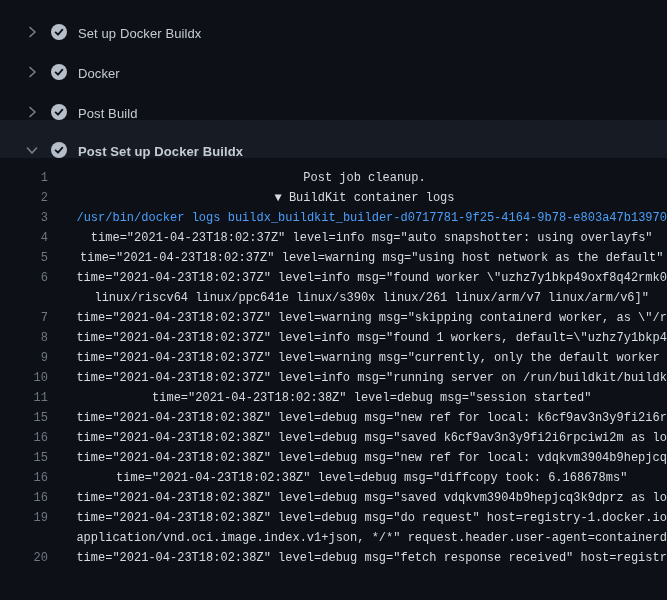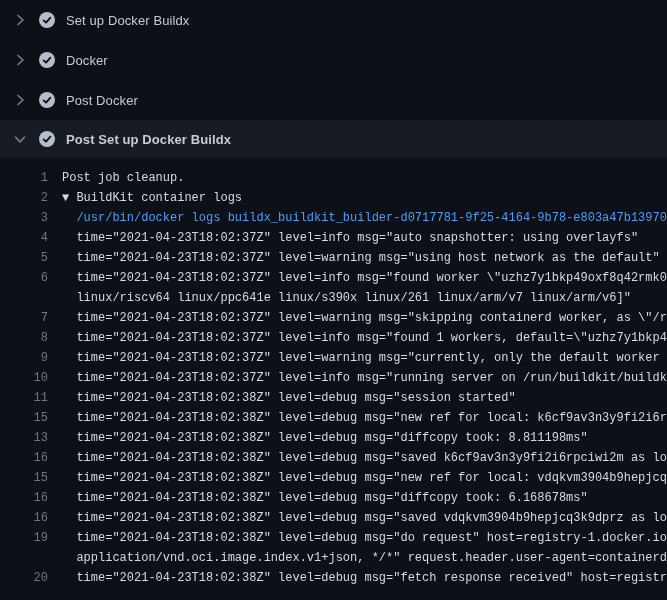--- a/index.html
+++ b/index.html
@@ -5,22 +5,22 @@
   html, body { margin: 0; padding: 0; }
   body {
     width: 667px; height: 600px; overflow: hidden;
     background: var(--bg, #0d1117);
     font-family: "Liberation Sans", sans-serif;
   }
   .app { width: 667px; height: 600px; overflow: hidden; position: relative; }
 
   
   .section-row {
-    display: flex; align-items: center;
-    height: 40px; padding: 0 12px; gap: 11px;
+    display: flex; align-items: flex-end;
+    height: 40px; padding: 0 24px; gap: 11px;
     cursor: pointer; box-sizing: border-box;
   }
   .section-row.expanded { background: var(--header-bg, #171c24); height: 38px; font-weight: bold; }
   .step-label {
     color: var(--step-title-color, #c5ccd4);
     font-size: 13px; line-height: 1; letter-spacing: .1px;
   }
   .chev, .check { width: 16px; height: 16px; display: inline-flex; flex: none; }
   .chev svg { transition: none; }
   .chev.down svg { transform: rotate(90deg); }
@@ -33,20 +33,21 @@
   }
   .log-row { display: flex; height: 20px; overflow: hidden; }
   .line-number {
     flex: none; width: 48px; padding-right: 14px;
     text-align: right; color: var(--line-number-color, #6e7681);
     user-select: none; cursor: pointer;
   }
   .log-text {
     flex: 1 1 auto; white-space: pre; overflow: hidden;
     color: var(--log-text-color, #d5dbe1);
+    text-align: center;
   }
   .log-row.command .log-text { color: var(--command-color, #4d9ef8); }
   .log-row.group .log-text { cursor: pointer; }
 </style>
 </head>
 <body>
 
 <div class="app">
   <div id="sections">
       <div class="section-row">
@@ -82,21 +83,21 @@
           <svg width="16" height="16" viewBox="0 0 16 16">
             <path d="M6 3.5 L11 8 L6 12.5" fill="none" stroke="#768390" stroke-width="1.6" stroke-linecap="round" stroke-linejoin="round"></path>
           </svg>
         </span>
         <span class="check">
           <svg width="16" height="16" viewBox="0 0 16 16">
             <circle cx="8" cy="8" r="8" fill="#b6bfc9"></circle>
             <path d="M4.6 8.4 L7 10.7 L11.4 5.7" fill="none" stroke="#0d1117" stroke-width="1.8" stroke-linecap="round" stroke-linejoin="round"></path>
           </svg>
         </span>
-        <span class="step-label">Post Docker</span>
+        <span class="step-label">Post Build</span>
       </div>
       <div class="section-row expanded">
         <span class="chev down">
           <svg width="16" height="16" viewBox="0 0 16 16">
             <path d="M6 3.5 L11 8 L6 12.5" fill="none" stroke="#768390" stroke-width="1.6" stroke-linecap="round" stroke-linejoin="round"></path>
           </svg>
         </span>
         <span class="check">
           <svg width="16" height="16" viewBox="0 0 16 16">
             <circle cx="8" cy="8" r="8" fill="#b6bfc9"></circle>
@@ -153,24 +154,20 @@
       </div>
       <div class="log-row plain">
         <span class="line-number">11</span>
         <span class="log-text">  time="2021-04-23T18:02:38Z" level=debug msg="session started"</span>
       </div>
       <div class="log-row plain">
         <span class="line-number">15</span>
         <span class="log-text">  time="2021-04-23T18:02:38Z" level=debug msg="new ref for local: k6cf9av3n3y9fi2i6rpc</span>
       </div>
       <div class="log-row plain">
-        <span class="line-number">13</span>
-        <span class="log-text">  time="2021-04-23T18:02:38Z" level=debug msg="diffcopy took: 8.811198ms"</span>
-      </div>
-      <div class="log-row plain">
         <span class="line-number">16</span>
         <span class="log-text">  time="2021-04-23T18:02:38Z" level=debug msg="saved k6cf9av3n3y9fi2i6rpciwi2m as loca</span>
       </div>
       <div class="log-row plain">
         <span class="line-number">15</span>
         <span class="log-text">  time="2021-04-23T18:02:38Z" level=debug msg="new ref for local: vdqkvm3904b9hepjcq3k</span>
       </div>
       <div class="log-row plain">
         <span class="line-number">16</span>
         <span class="log-text">  time="2021-04-23T18:02:38Z" level=debug msg="diffcopy took: 6.168678ms"</span>

